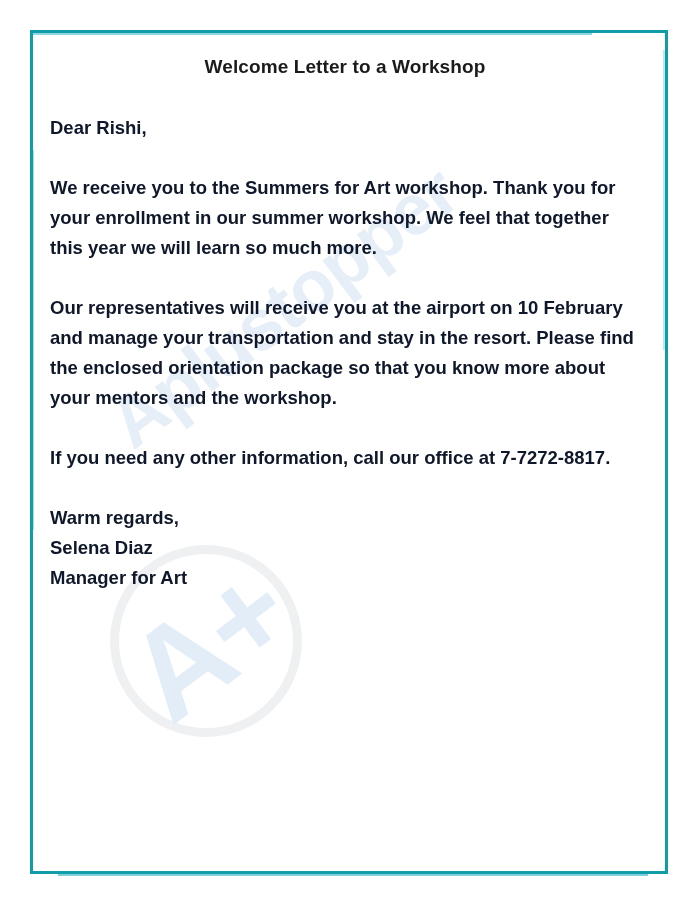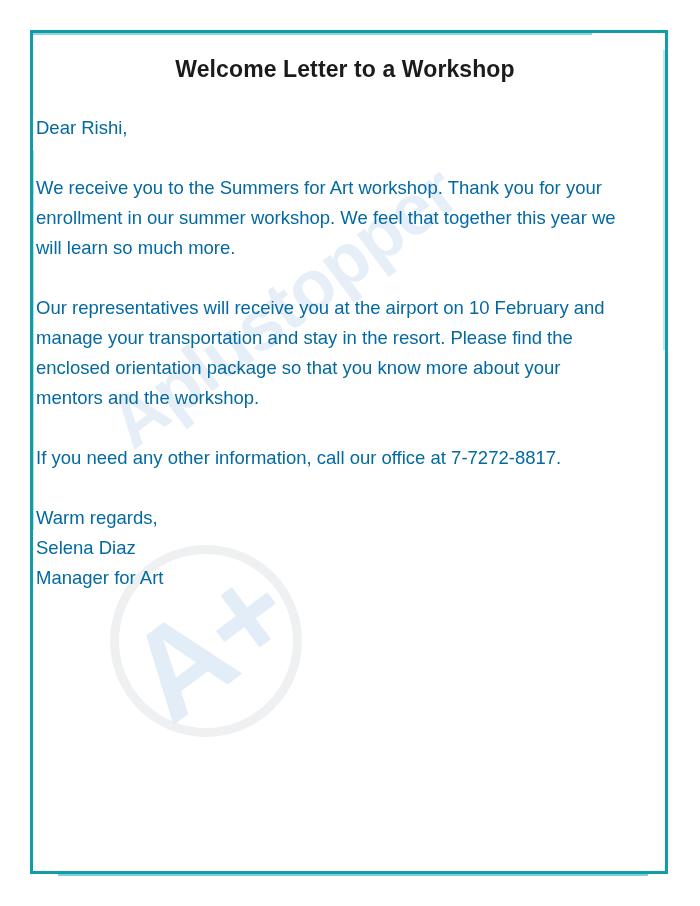--- a/index.html
+++ b/index.html
@@ -105,34 +105,35 @@
     z-index: 3;
     padding: 0;
   }
 
   #letter-title {
     position: absolute;
     left: 50px;
     top: 56px;
     width: 590px;
     text-align: center;
-    font-size: 23px;
+    font-size: 19px;
     font-weight: bold;
     color: #1b1b1b;
     letter-spacing: .1px;
   }
 
   #letter-body {
     position: absolute;
-    left: 36px;
+    left: 50px;
     top: 113px;
     width: 584px;
     font-size: 18.5px;
     line-height: 30px;
-    color: #0369a1;
+    color: #0f172a;
+    font-weight: bold;
   }
   .para {
     margin: 0 0 30px 0;
   }
   .para:last-child { margin-bottom: 8px; }
   .sig-line { display: block; }
 </style>
 </head>
 <body>
 

